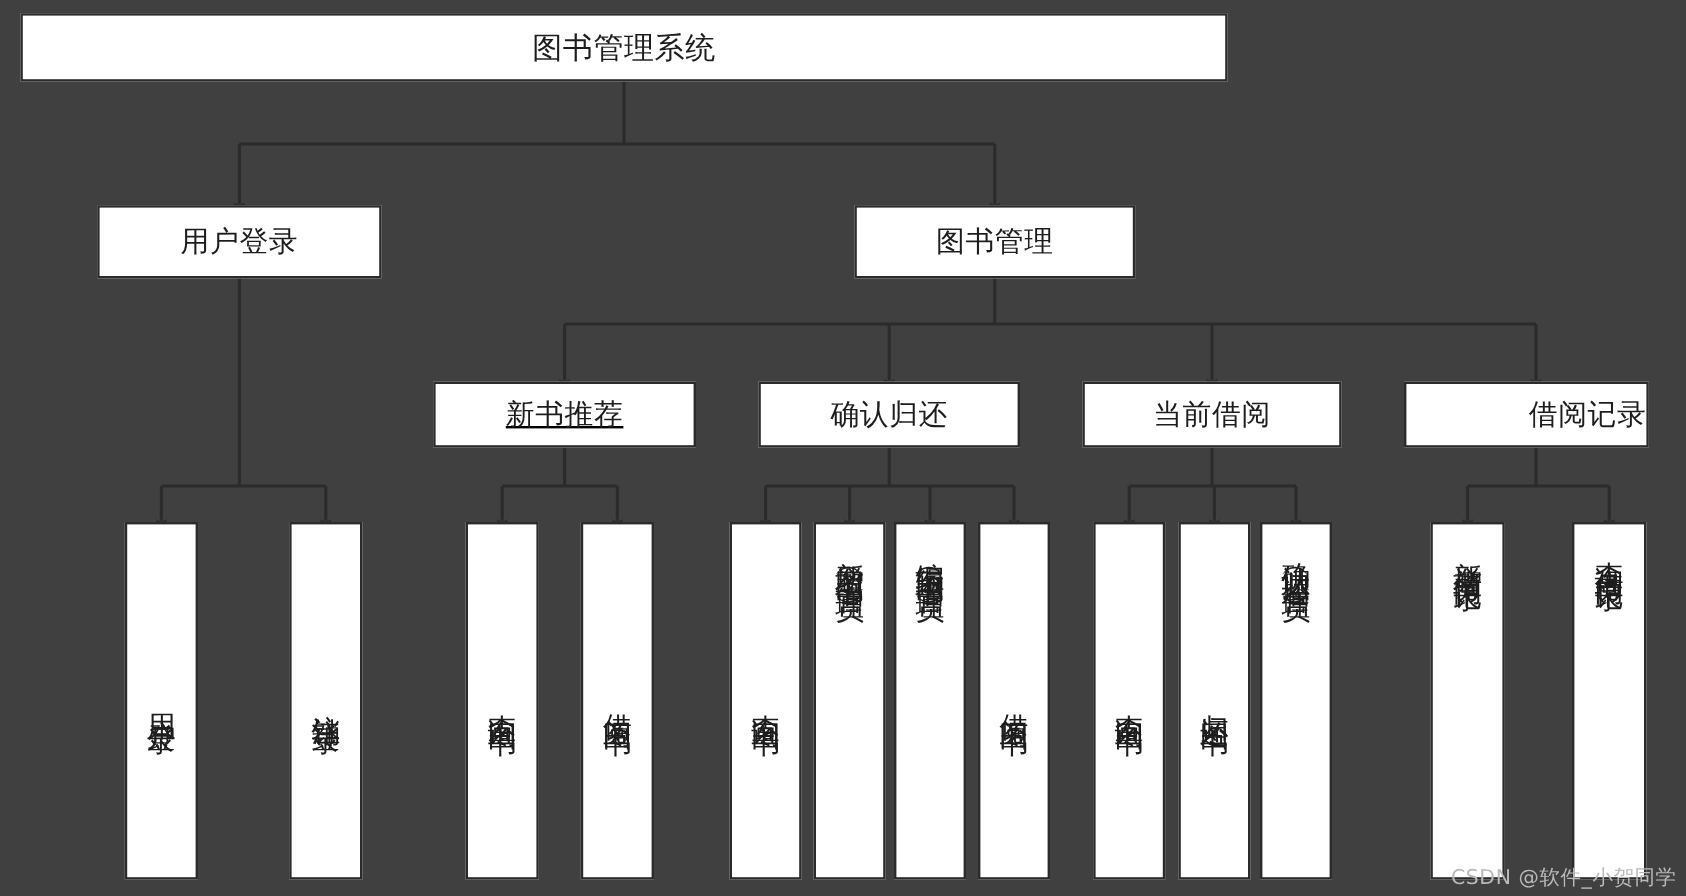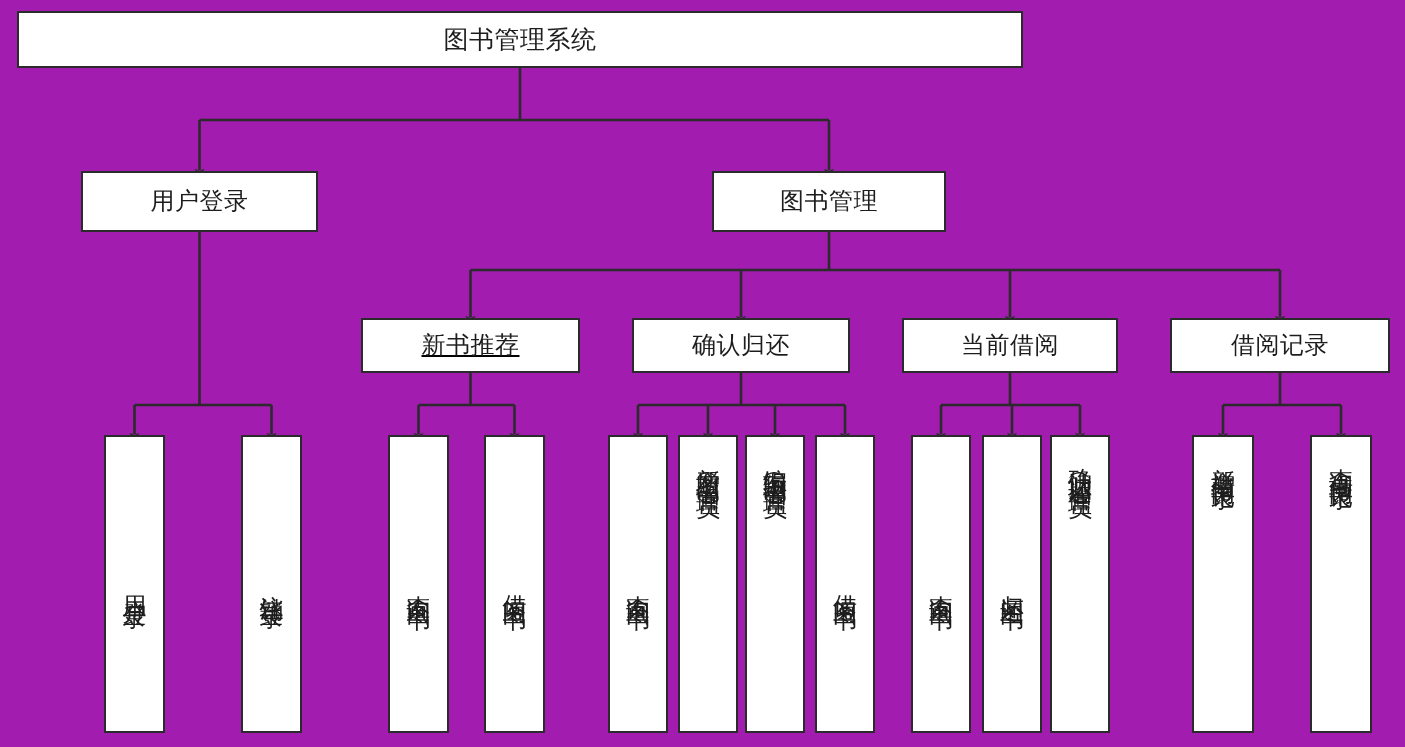--- a/index.html
+++ b/index.html
@@ -8,21 +8,21 @@
     padding: 0;
     background: #ffffff;
   }
   body {
     font-family: "DejaVu Sans", "Liberation Sans", sans-serif;
   }
   #diagram-canvas {
     position: relative;
     width: 1405px;
     height: 747px;
-    background: #a21caf;
+    background: #404040;
     overflow: hidden;
   }
   #edge-layer {
     position: absolute;
     left: 0;
     top: 0;
     width: 1405px;
     height: 747px;
     pointer-events: none;
   }
@@ -145,21 +145,21 @@
       </div>
       <div class="node horiz" style="left: 361px; top: 318px; width: 219px; height: 55px; text-decoration: underline;">
         <span class="node-label">新书推荐</span>
       </div>
       <div class="node horiz" style="left: 632px; top: 318px; width: 218px; height: 55px;">
         <span class="node-label">确认归还</span>
       </div>
       <div class="node horiz" style="left: 902px; top: 318px; width: 216px; height: 55px;">
         <span class="node-label">当前借阅</span>
       </div>
-      <div class="node horiz" style="left: 1170px; top: 318px; width: 220px; height: 55px;">
+      <div class="node horiz" style="left: 1170px; top: 318px; width: 204px; height: 55px; justify-content: flex-end;">
         <span class="node-label">借阅记录</span>
       </div>
       <div class="node vert center-text" style="left: 388px; top: 435px; width: 61px; height: 298px;">
         <span class="node-label">查询图书</span>
       </div>
       <div class="node vert center-text" style="left: 484px; top: 435px; width: 61px; height: 298px;">
         <span class="node-label">借阅图书</span>
       </div>
       <div class="node vert center-text" style="left: 608px; top: 435px; width: 60px; height: 298px;">
         <span class="node-label">查询图书</span>
@@ -183,14 +183,15 @@
         <span class="node-label">确认归还（管理员）</span>
       </div>
       <div class="node vert" style="left: 1192px; top: 435px; width: 62px; height: 298px;">
         <span class="node-label">新增借阅记录</span>
       </div>
       <div class="node vert" style="left: 1310px; top: 435px; width: 62px; height: 298px;">
         <span class="node-label">查询借阅记录</span>
       </div>
     </div>
 
+  <div id="watermark">CSDN @软件_小贺同学</div>
 
 </div>
 
 </body></html>

